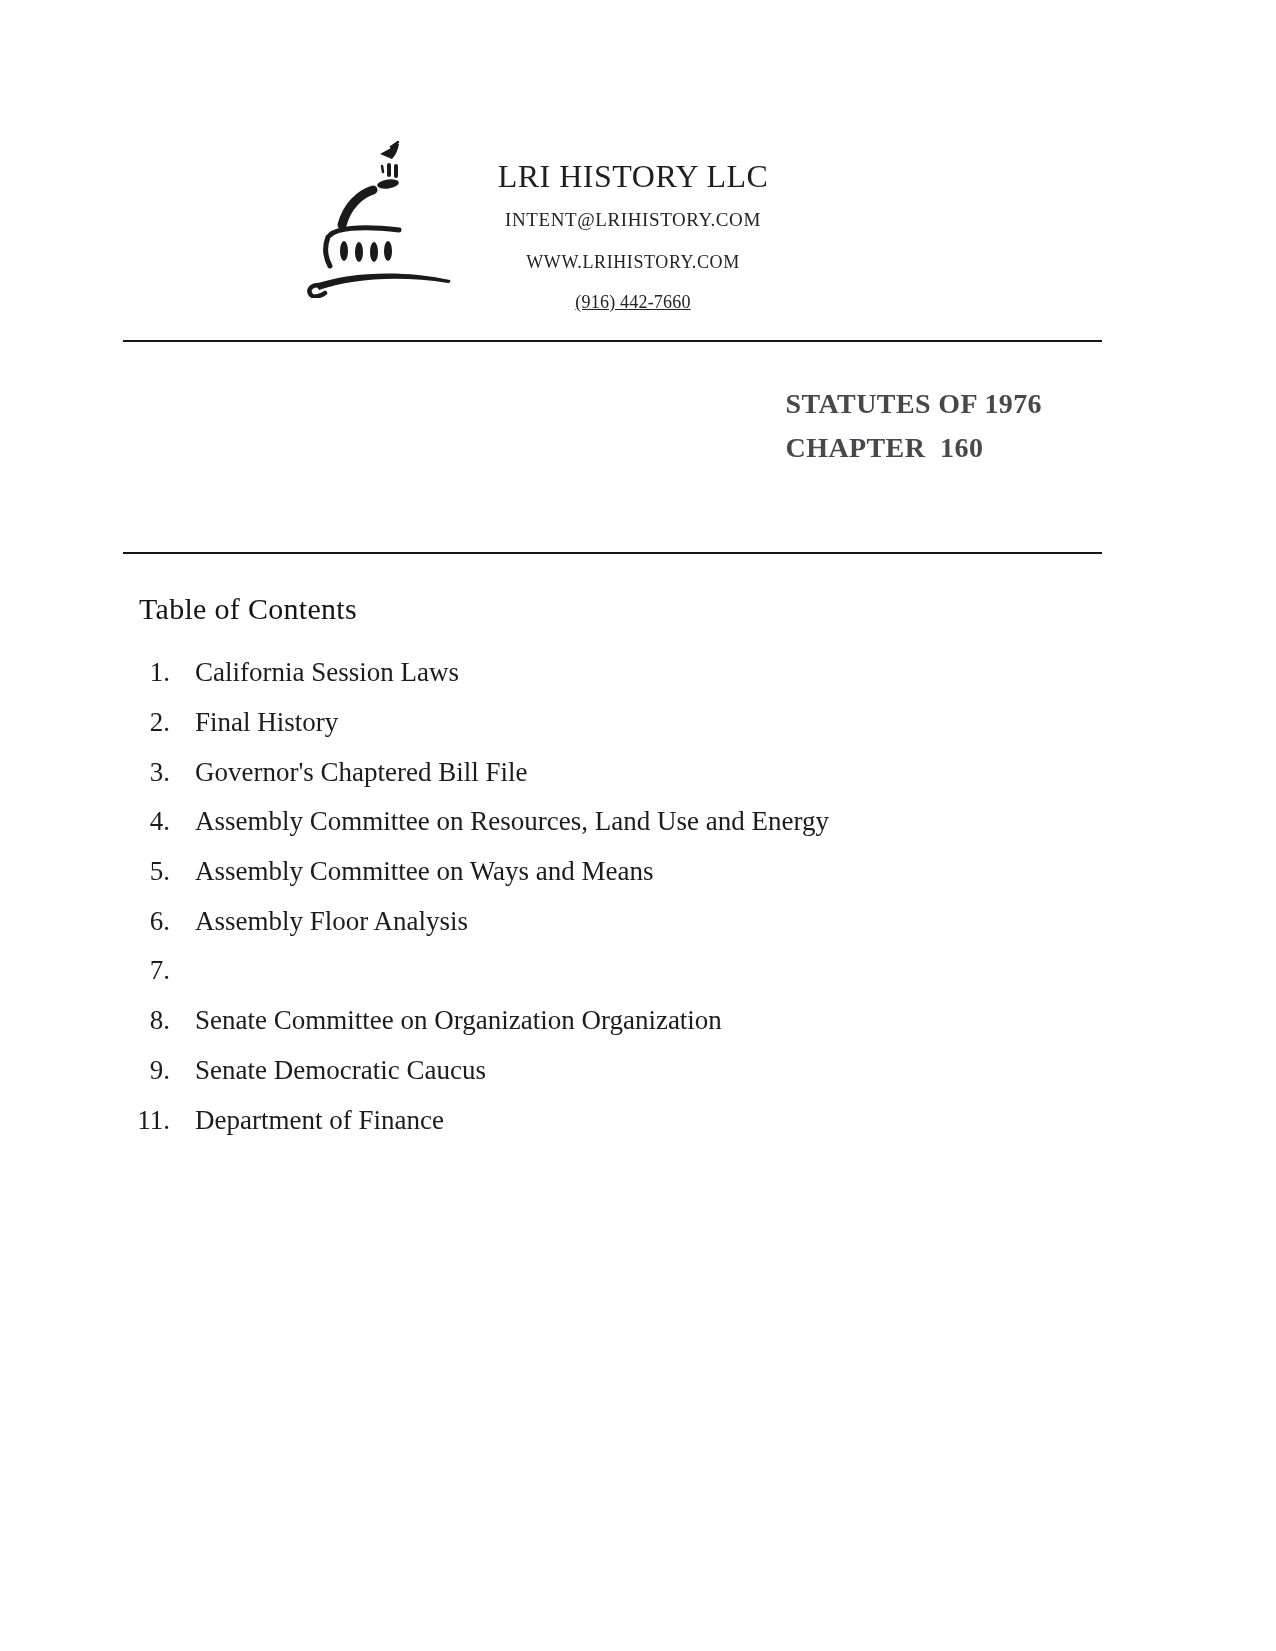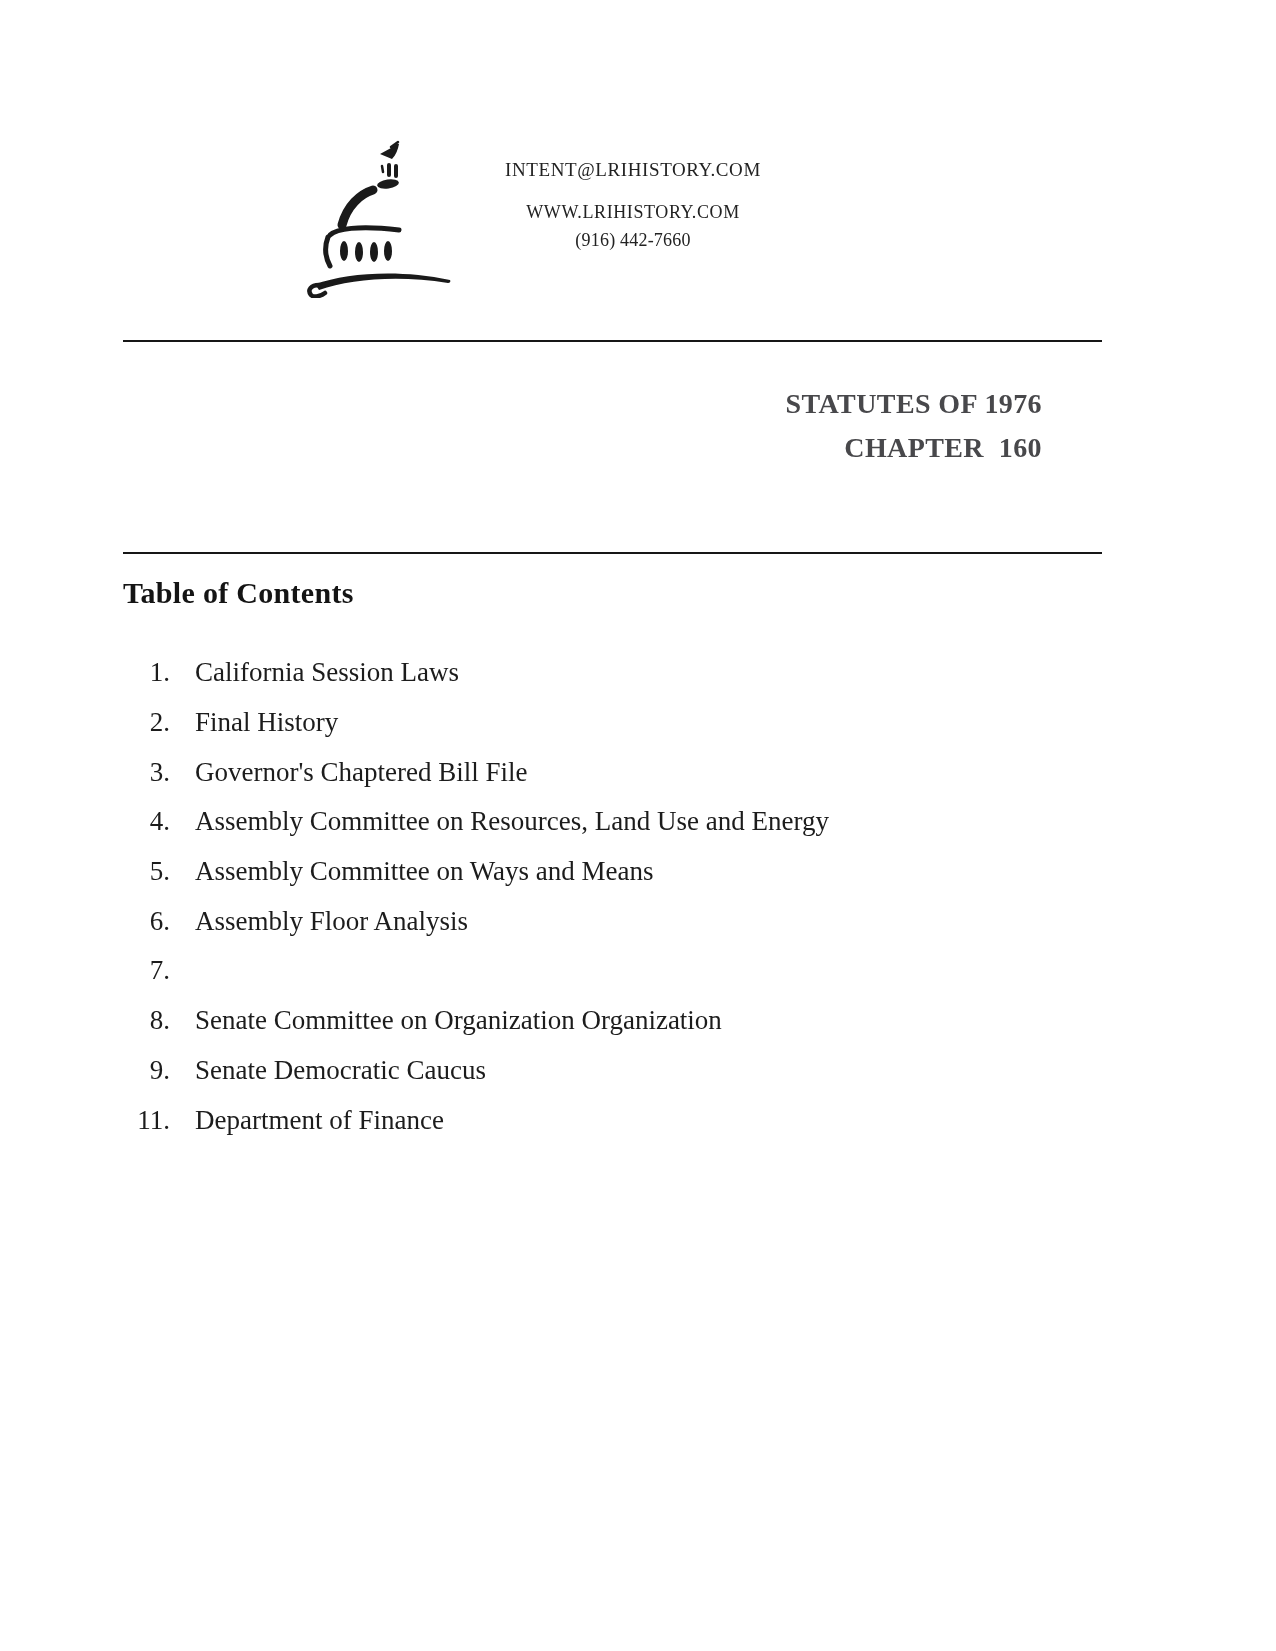--- a/index.html
+++ b/index.html
@@ -36,55 +36,55 @@
     color: #1f1f1f;
     margin-bottom: 14px;
   }
   .contact {
     font-size: 19px;
     line-height: 24px;
     letter-spacing: 0.6px;
     color: #222222;
   }
   .contact.web { font-size: 18px; margin-top: 18px; }
-  .contact.phone { font-size: 18px; letter-spacing: 0.2px; margin-top: 4px; }
+  .contact.phone { font-size: 18px; letter-spacing: 0.2px; margin-top: 16px; text-decoration: underline; }
 
   
   .rule {
     position: absolute;
     left: 123px;
     width: 979px;
     height: 2px;
     background: #161616;
   }
   .rule-top { top: 340px; }
   .rule-bottom { top: 552px; }
 
   
   .reference {
     position: absolute;
     top: 382px;
     right: 234px;
-    text-align: right;
+    text-align: left;
     font-weight: bold;
     font-size: 28px;
     line-height: 44px;
     letter-spacing: 0.4px;
     color: #48484b;
   }
   .reference div { white-space: pre; }
 
   
   .toc-title {
     position: absolute;
     left: 123px;
     top: 576px;
-    margin: 0;
+    margin: 16px;
     font-size: 30px;
-    font-weight: bold;
+    font-weight: normal;
     letter-spacing: 0.3px;
     color: #141414;
   }
   .toc-list {
     position: absolute;
     left: 0;
     top: 648px;
     width: 100%;
     margin: 0;
     padding: 0;
@@ -139,20 +139,21 @@
         <ellipse cx="85" cy="113" rx="4" ry="10" fill="#1a1a1a" stroke="none"></ellipse>
 
         <path d="M 12 146 C 45 135 95 131 147 142 C 148 143 147 145 145 145 C 95 137 48 141 16 152 Z" fill="#1a1a1a" stroke="none"></path>
 
         <path d="M 16 147 C 8 147 4 152 8 157 C 11 160 18 158 22 155" stroke-width="4.5"></path>
       </g>
     </svg>
   </div>
 
   <div class="letterhead">
+    <div class="company">LRI HISTORY LLC</div>
     <div class="contact email">INTENT@LRIHISTORY.COM</div>
     <div class="contact web">WWW.LRIHISTORY.COM</div>
     <div class="contact phone">(916) 442-7660</div>
   </div>
 
   <div class="rule rule-top"></div>
 
   <div class="reference">
     <div>STATUTES OF 1976</div>
     <div>CHAPTER  160</div>

